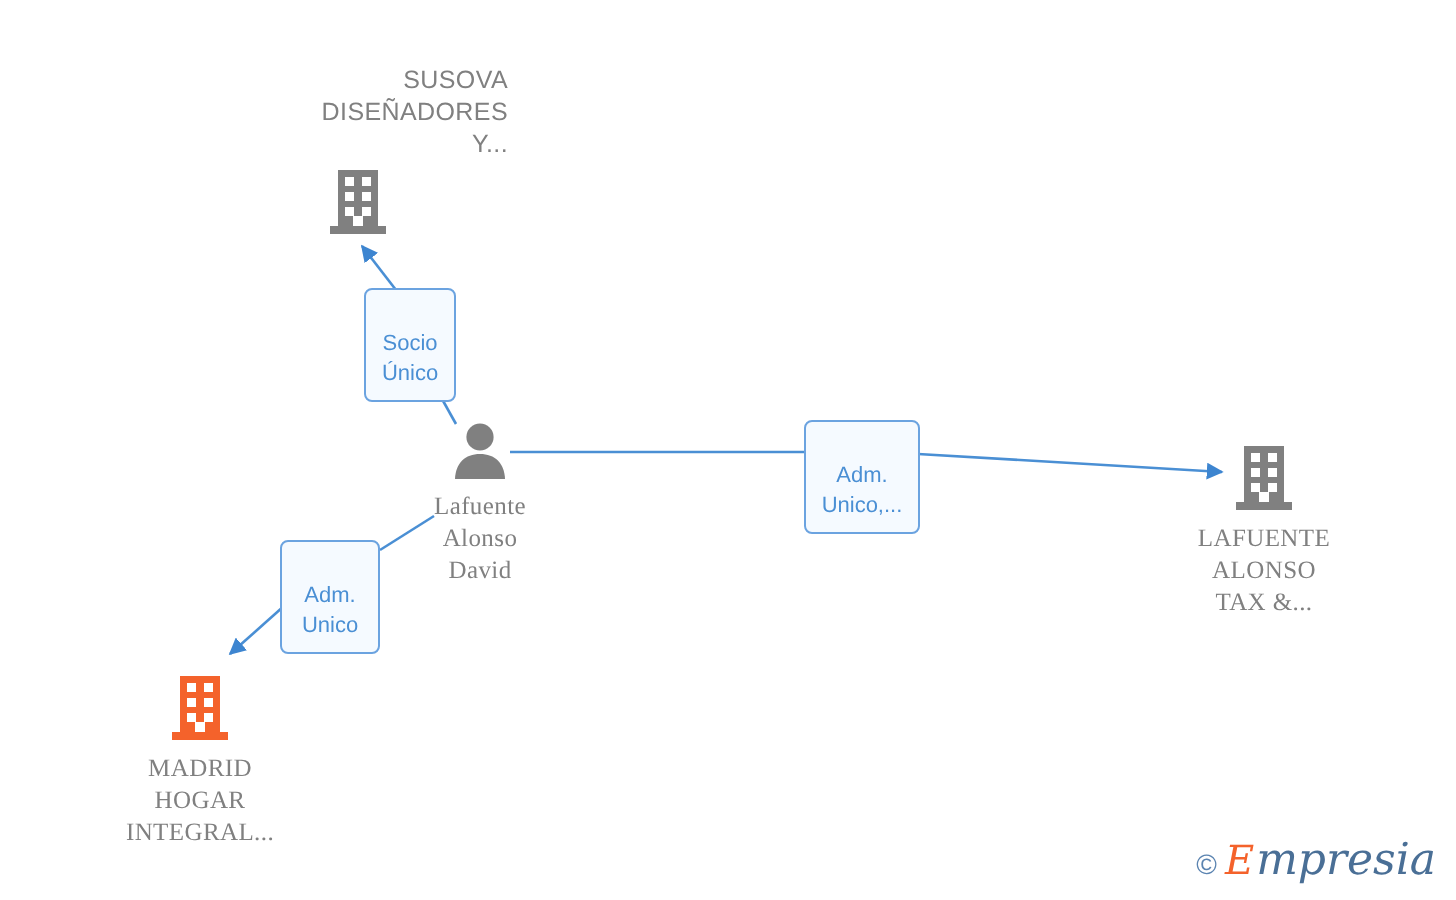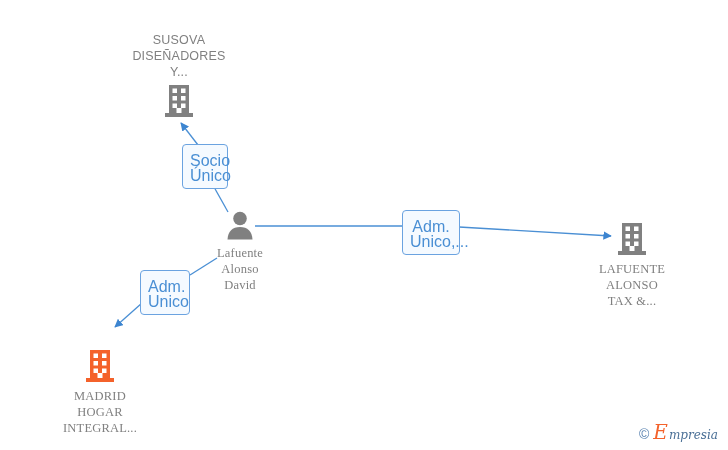--- a/index.html
+++ b/index.html
@@ -40,37 +40,38 @@
   .node-label {
     display: block;
     font-size: 12.5px;
     line-height: 16px;
     color: #808080;
     letter-spacing: 0.2px;
     white-space: pre-line;
   }
   .node-label.above {
     margin-bottom: 4px;
+    text-align: right;
   }
   .node-label.below {
     margin-top: 5px;
     font-family: Liberation Serif, serif;
   }
 
   
   .rel-box {
     position: absolute;
     border: 1px solid #6ba3e0;
     border-radius: 4px;
     background: #f5faff;
     color: #4a8fd4;
-    font-size: 16px;
+    font-size: 11px;
     line-height: 15px;
     text-align: center;
-    padding: 8px 7px 5px 7px;
+    padding: 20px 7px 5px 7px;
     white-space: pre-line;
     box-sizing: border-box;
   }
 
   
   #watermark {
     position: absolute;
     right: 10px;
     bottom: 8px;
     display: flex;
@@ -84,21 +85,21 @@
   #watermark .wm-e {
     font-family: "DejaVu Serif", serif;
     font-style: italic;
     font-size: 20px;
     color: #f4622b;
     line-height: 1;
   }
   #watermark .wm-rest {
     font-family: "DejaVu Serif", serif;
     font-style: italic;
-    font-size: 12px;
+    font-size: 22px;
     color: #4a6f96;
     line-height: 1;
     margin-left: -3px;
   }
 </style>
 </head>
 <body>
 
 <div id="canvas">
 
@@ -175,21 +176,21 @@
           <rect x="17" y="19.5" width="4.5" height="4.5"></rect>
           <rect x="12.5" y="24" width="5" height="5"></rect>
         </g>
       </svg>
     </span>
     <span class="node-label below">LAFUENTE
 ALONSO
 TAX &amp;...</span>
   </div>
 
-  <div class="node" style="left:25px; top:349px;">
+  <div class="node" style="left:25px; top:337px;">
     <span class="node-icon">
       <svg width="30" height="34" viewBox="0 0 30 34" xmlns="http://www.w3.org/2000/svg">
         <g fill="#f4622b">
           <rect x="5" y="1" width="20" height="28"></rect>
           <rect x="1" y="29" width="28" height="4"></rect>
         </g>
         <g fill="#ffffff">
           <rect x="8.5" y="4.5" width="4.5" height="4.5"></rect>
           <rect x="17" y="4.5" width="4.5" height="4.5"></rect>
           <rect x="8.5" y="12" width="4.5" height="4.5"></rect>

